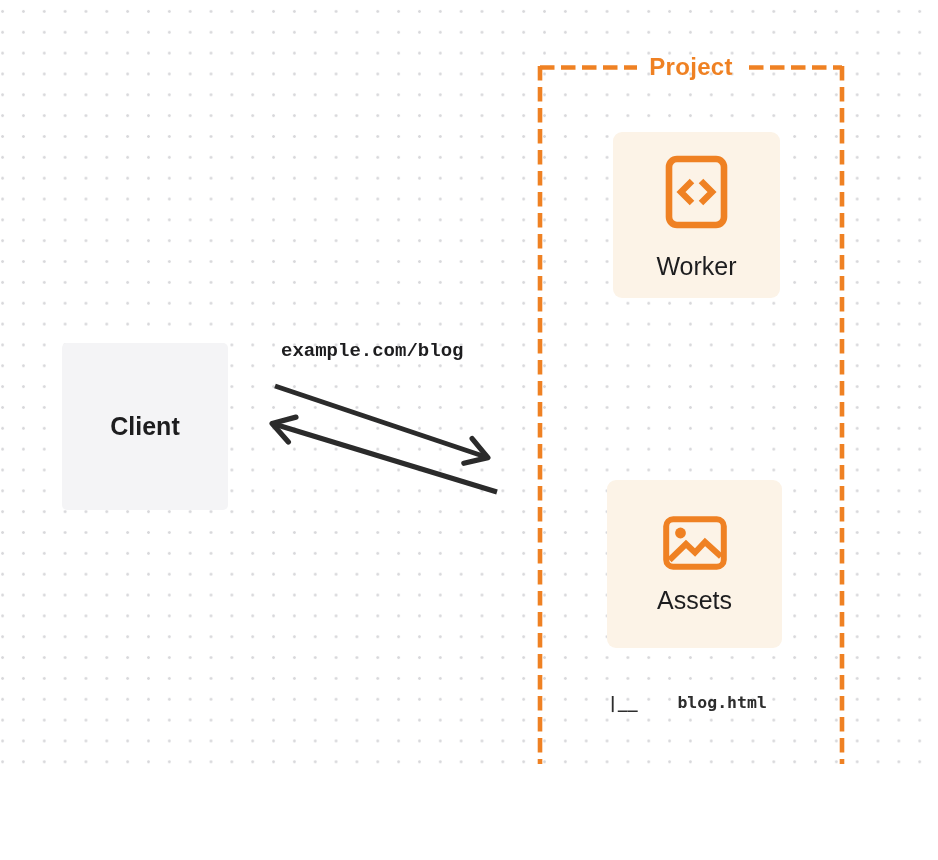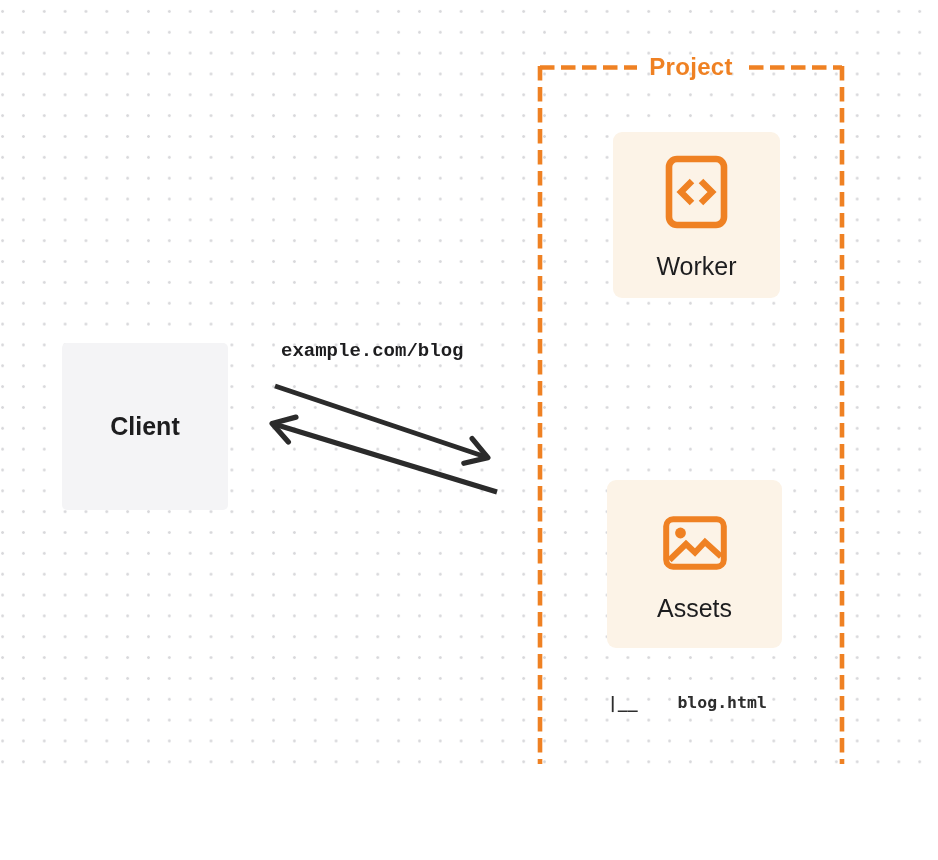--- a/index.html
+++ b/index.html
@@ -75,21 +75,21 @@
   }
   .worker-card { left: 613px; top: 132px; width: 167px; height: 166px; padding-top: 23px; }
   .assets-card { left: 607px; top: 480px; width: 175px; height: 168px; padding-top: 36px; }
 
   .node-card .node-label {
     font-size: 25px;
     font-weight: 400;
     color: #1d1d1f;
   }
   .worker-card .node-label { margin-top: 23px; }
-  .assets-card .node-label { margin-top: 24px; text-align: right; }
+  .assets-card .node-label { margin-top: 16px; text-align: right; }
 
   .icon { display: block; }
 
   .file-tree {
     position: absolute;
     left: 588px;
     top: 649px;
     font-family: "DejaVu Sans Mono", "Liberation Mono", monospace;
     font-size: 16.5px;
     font-weight: 700;

